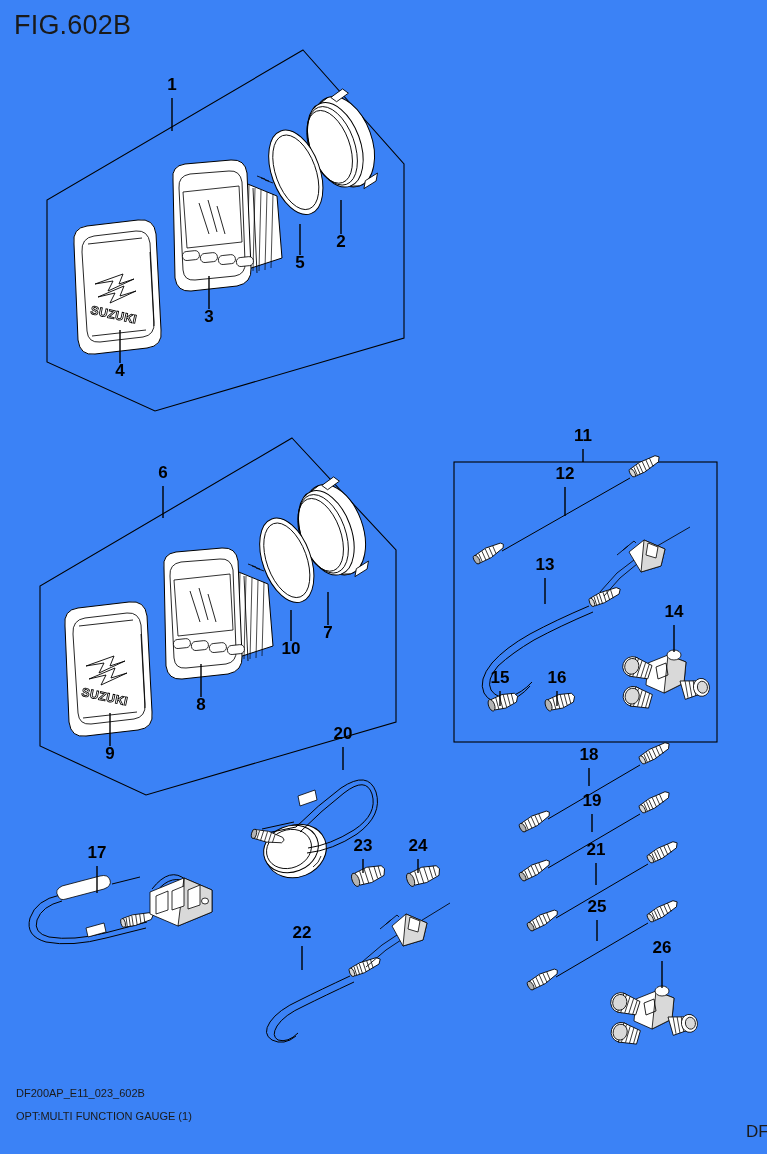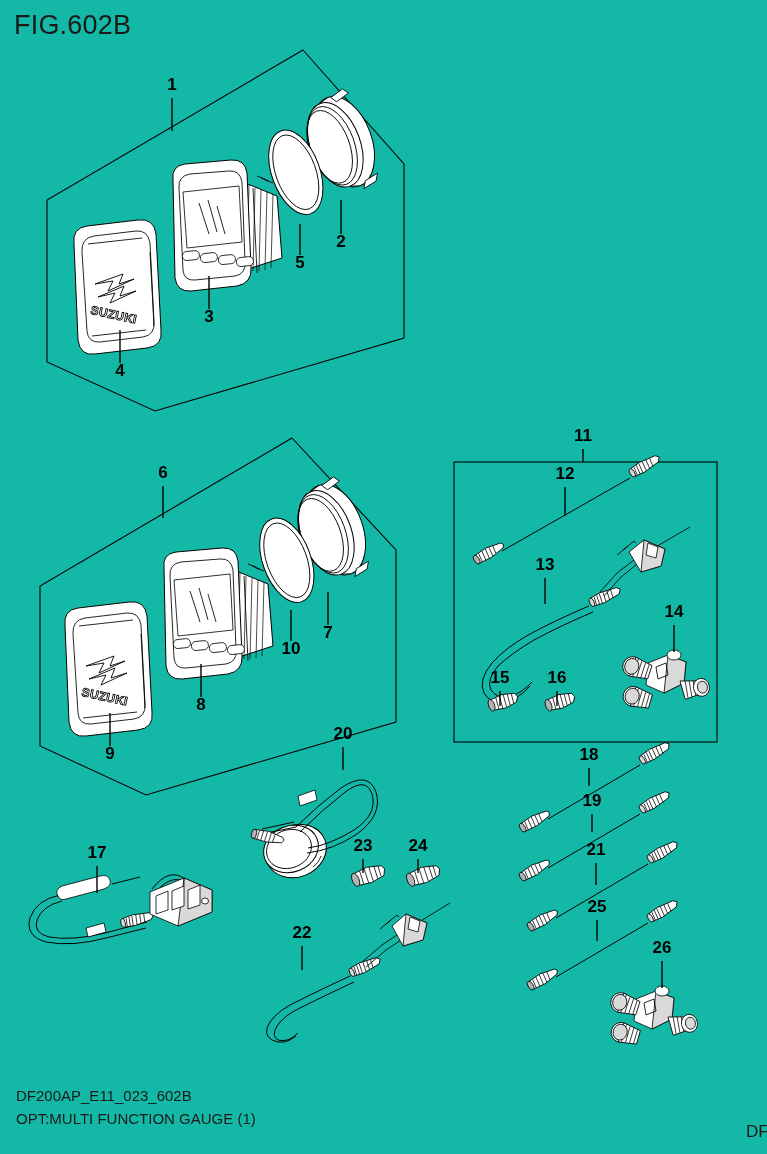--- a/index.html
+++ b/index.html
@@ -9,21 +9,21 @@
     background: #ffffff;
   }
   body {
     font-family: "Liberation Sans", sans-serif;
     color: #000000;
   }
   #page {
     position: relative;
     width: 767px;
     height: 1154px;
-    background: #14b8a6;
+    background: #3b82f6;
     overflow: hidden;
   }
   #diagram-svg {
     position: absolute;
     left: 0;
     top: 0;
     width: 767px;
     height: 1154px;
   }
   .fig-title {
@@ -31,21 +31,21 @@
     left: 14px;
     top: 10px;
     font-size: 27px;
     letter-spacing: 0.2px;
     color: #1a1a1a;
     white-space: nowrap;
   }
   .footer-line {
     position: absolute;
     left: 16px;
-    font-size: 15px;
+    font-size: 11px;
     color: #1a1a1a;
     white-space: nowrap;
   }
   .footer-code { top: 1087px; }
   .footer-desc { top: 1110px; }
   .corner-mark {
     position: absolute;
     left: 739px;
     top: 1122px;
     font-size: 17px;

